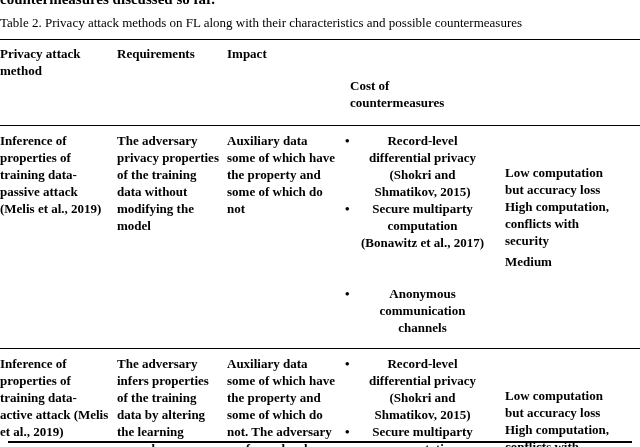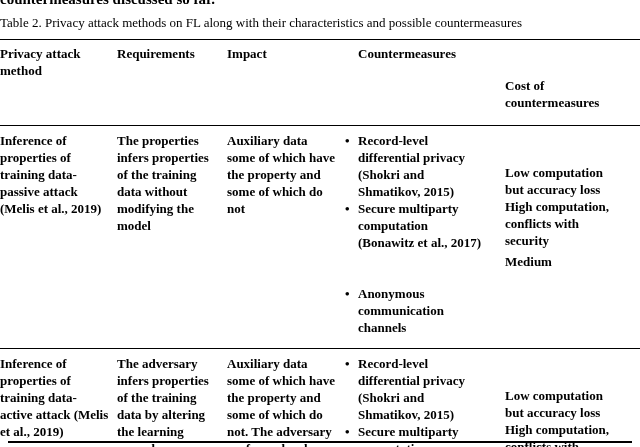--- a/index.html
+++ b/index.html
@@ -35,21 +35,21 @@
   .row {
     display: grid; grid-template-columns: var(--cols);
     padding: 6px 0 12px 0;
   }
   .row + .row { border-top: 1px solid #000; }
 
   .cell, .hcell { font-size: 13px; line-height: 17px; padding-right: 8px; }
   .hcell-counter { padding-left: 14px; }
   .cost-cell, .hcell-cost { padding-left: 6px; padding-right: 28px; margin-top: 32px; }
 
-  .bullet-item { position: relative; padding-left: 14px; padding-right: 4px; }
+  .bullet-item { position: relative; padding-left: 14px; padding-right: 4px; text-align: center; }
   .bullet-icon { position: absolute; left: 1px; top: 0; }
   .bullet-icon::before { content: "\2022"; font-size: 13px; }
   .gap-above { margin-top: 34px; }
   .gap-above-small { margin-top: 4px; }
 
   .bottom-rule {
     position: absolute; left: 8px; right: 8px; bottom: 4px;
     height: 2px; background: #000;
   }
 </style>
@@ -63,27 +63,26 @@
   </div>
 
   <div class="caption">Table 2. Privacy attack methods on FL along with their characteristics and possible countermeasures</div>
 
   <div class="table">
 
     <div class="thead">
       <div class="hcell">Privacy attack method</div>
       <div class="hcell">Requirements</div>
       <div class="hcell">Impact</div>
-      <div class="hcell hcell-counter">Countermeasures</div>
       <div class="hcell hcell-cost">Cost of countermeasures</div>
     </div>
 
     <div class="row">
       <div class="cell">Inference of properties of training data- passive attack (Melis et al., 2019)</div>
-      <div class="cell">The properties infers properties of the training data without modifying the model</div>
+      <div class="cell">The adversary privacy properties of the training data without modifying the model</div>
       <div class="cell">Auxiliary data some of which have the property and some of which do not</div>
       <div class="cell">
         <div class="bullet-item">
           <span class="bullet-icon"></span>
           <span>Record-level differential privacy (Shokri and Shmatikov, 2015)</span>
         </div>
         <div class="bullet-item">
           <span class="bullet-icon"></span>
           <span>Secure multiparty computation (Bonawitz et al., 2017)</span>
         </div>

